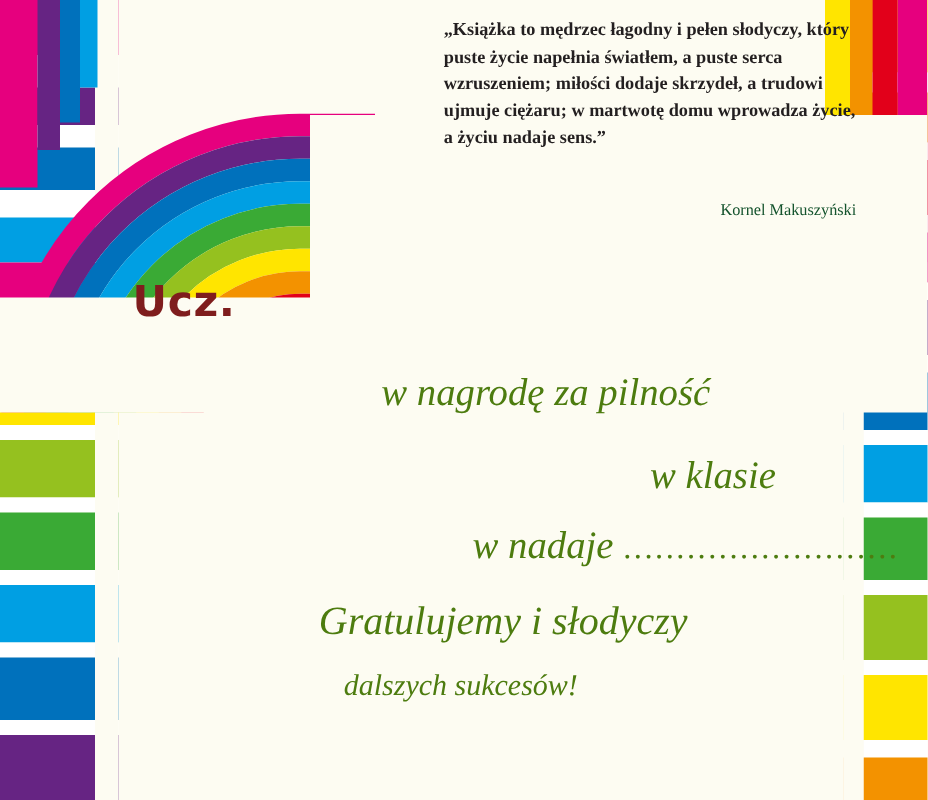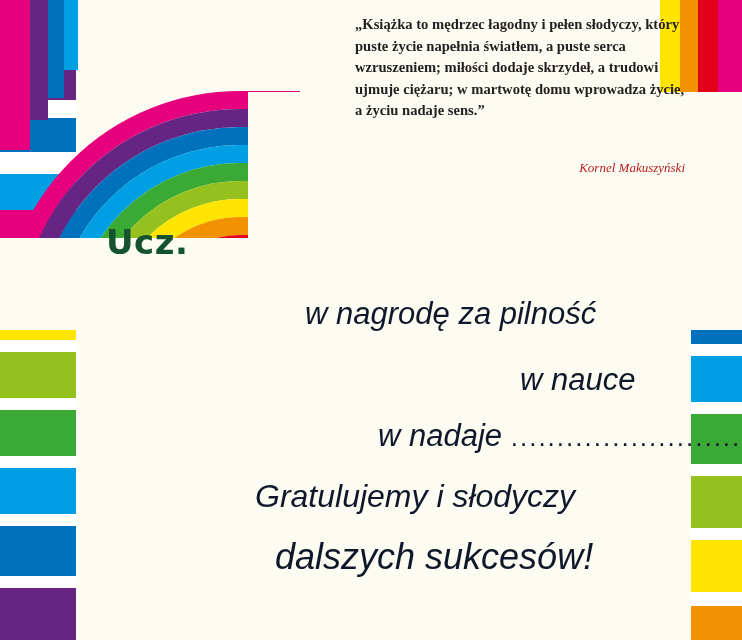--- a/index.html
+++ b/index.html
@@ -79,53 +79,52 @@
     z-index: 6;
   }
   .quote-author {
     position: absolute;
     left: 355px;
     top: 160px;
     width: 330px;
     text-align: right;
     font-family: "Liberation Serif", serif;
     font-size: 13px;
-    color: #b91c1c;
-    z-index: 6;
-    font-style: italic;
+    color: #14532d;
+    z-index: 6;
   }
 
   
   .ucz {
     position: absolute;
     left: 106px;
     top: 222px;
     font-family: "DejaVu Sans", sans-serif;
     font-weight: bold;
     font-size: 34px;
     letter-spacing: 0.5px;
-    color: #14532d;
+    color: #7f1d1d;
     z-index: 6;
   }
 
   
   .script {
     position: absolute;
     z-index: 6;
-    color: #0f172a;
-    font-family: Liberation Sans, sans-serif;
+    color: #4d7c0f;
+    font-family: Liberation Serif, serif;
     font-style: italic;
     white-space: nowrap;
   }
   .l1 { left: 305px; top: 296px; font-size: 31px; }
   .l2 { left: 520px; top: 362px; font-size: 31px; }
   .l3 { left: 378px; top: 418px; font-size: 31px; }
   .l3 .dots { letter-spacing: 2px; font-style: normal; font-size: 26px; }
   .l4 { left: 255px; top: 478px; font-size: 32px; }
-  .l5 { left: 275px; top: 536px; font-size: 36px; }
+  .l5 { left: 275px; top: 536px; font-size: 24px; }
 </style>
 </head>
 <body>
 
 <div id="page">
 
   <div class="bars left">
     <div class="bar" style="top:0;height:44px;background:#e6007e;"></div>
     <div class="bar" style="top:44px;height:26px;background:#ffffff;"></div>
     <div class="bar" style="top:70px;height:30px;background:#662483;"></div>
@@ -207,21 +206,21 @@
       <rect x="0" y="238" width="300" height="95" fill="#fdfcf2"></rect>
     </svg>
   </div>
 
   <div class="quote">„Książka to mędrzec łagodny i pełen słodyczy, który puste życie napełnia światłem, a puste serca wzruszeniem; miłości dodaje skrzydeł, a trudowi ujmuje ciężaru; w martwotę domu wprowadza życie, a życiu nadaje sens.”</div>
   <div class="quote-author">Kornel Makuszyński</div>
 
   <div class="ucz">Ucz.</div>
 
   <div class="script l1">w nagrodę za pilność</div>
-  <div class="script l2">w nauce</div>
+  <div class="script l2">w klasie</div>
   <div class="script l3">
     <span>w nadaje</span>
     <span class="dots">..........................</span>
   </div>
   <div class="script l4">Gratulujemy i słodyczy</div>
   <div class="script l5">dalszych sukcesów!</div>
 
 </div>
 
 </body></html>

